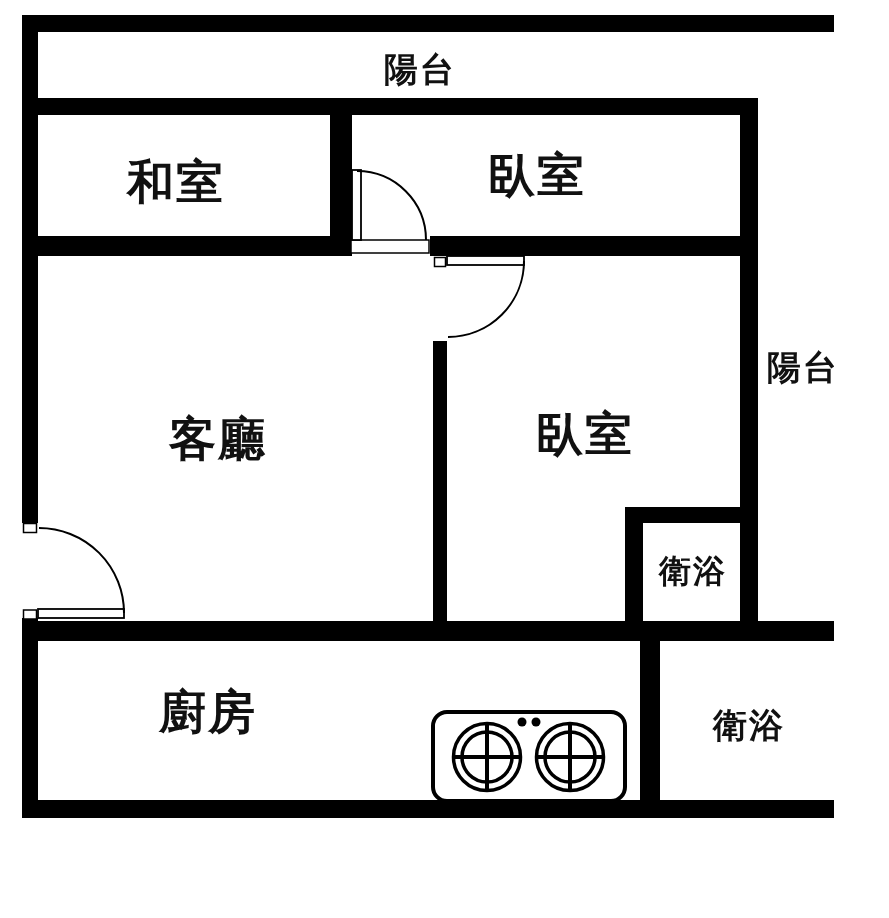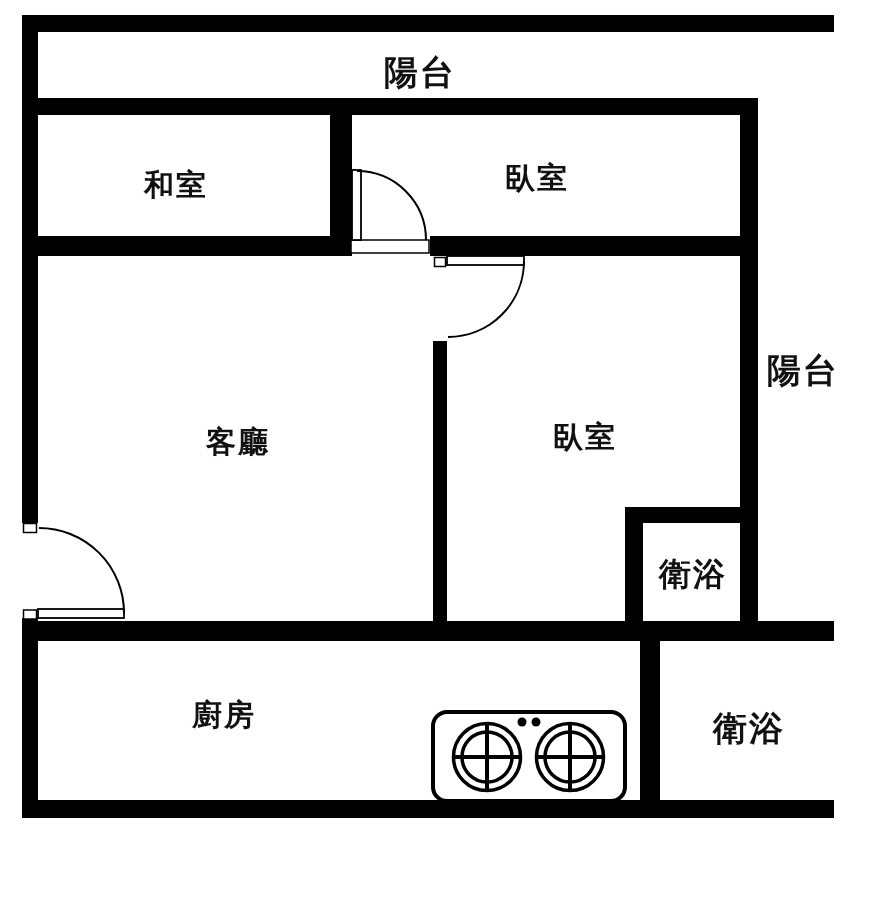--- a/index.html
+++ b/index.html
@@ -1,28 +1,28 @@
 <!DOCTYPE html>
 <html style="--wall: #000000; --floor: #ffffff; --ink: #111111;"><head>
 <meta charset="utf-8">
 <style>
   html,body { margin:0; padding:0; background:#ffffff; }
   .plan {
     position:relative; width:834px; height:918px;
     background:var(--floor,#ffffff);
-    font-family:Liberation Sans, sans-serif;
+    font-family:Liberation Mono, monospace;
     overflow:hidden;
   }
   .wall { position:absolute; background:var(--wall,#000000); }
   .room-label {
     position:absolute; transform:translate(-50%,-50%);
     font-weight:700; color:var(--ink,#111111);
     letter-spacing:2px; white-space:nowrap; line-height:1;
   }
-  .fs35 { font-size:30px; }
+  .fs35 { font-size:47px; }
   .fs34 { font-size:34px; }
   .fs32 { font-size:32px; }
   .overlay { position:absolute; left:0; top:0; }
   .disclaimer {
     position:absolute; left:450px; top:876px;
     transform:translate(-50%,-50%);
     font-size:37px; font-weight:700; letter-spacing:2px;
     color:var(--ink,#111111); white-space:nowrap;
   }
 </style>
@@ -80,20 +80,20 @@
       <line x1="570" y1="723" x2="570" y2="791" stroke="#000000" stroke-width="4"></line>
       <circle cx="522" cy="722" r="4.5" fill="#000000"></circle>
       <circle cx="536" cy="722" r="4.5" fill="#000000"></circle>
     </g>
   </svg>
 
   <div class="room-label fs34" style="left:420px; top:72px;">陽台</div>
   <div class="room-label fs35" style="left:176px; top:185px;">和室</div>
   <div class="room-label fs35" style="left:537px; top:178px;">臥室</div>
   <div class="room-label fs34" style="left:803px; top:370px;">陽台</div>
-  <div class="room-label fs35" style="left:218px; top:442px;margin-left:20px;">客廳</div>
+  <div class="room-label fs35" style="left:218px; top:442px;">客廳</div>
   <div class="room-label fs35" style="left:585px; top:437px;">臥室</div>
   <div class="room-label fs32" style="left:693px; top:574px;">衛浴</div>
-  <div class="room-label fs35" style="left:224px; top:715px;">廚房</div>
+  <div class="room-label fs35" style="left:208px; top:715px;">廚房</div>
   <div class="room-label fs34" style="left:749px; top:728px;">衛浴</div>
 
 
 </div>
 
 </body></html>

